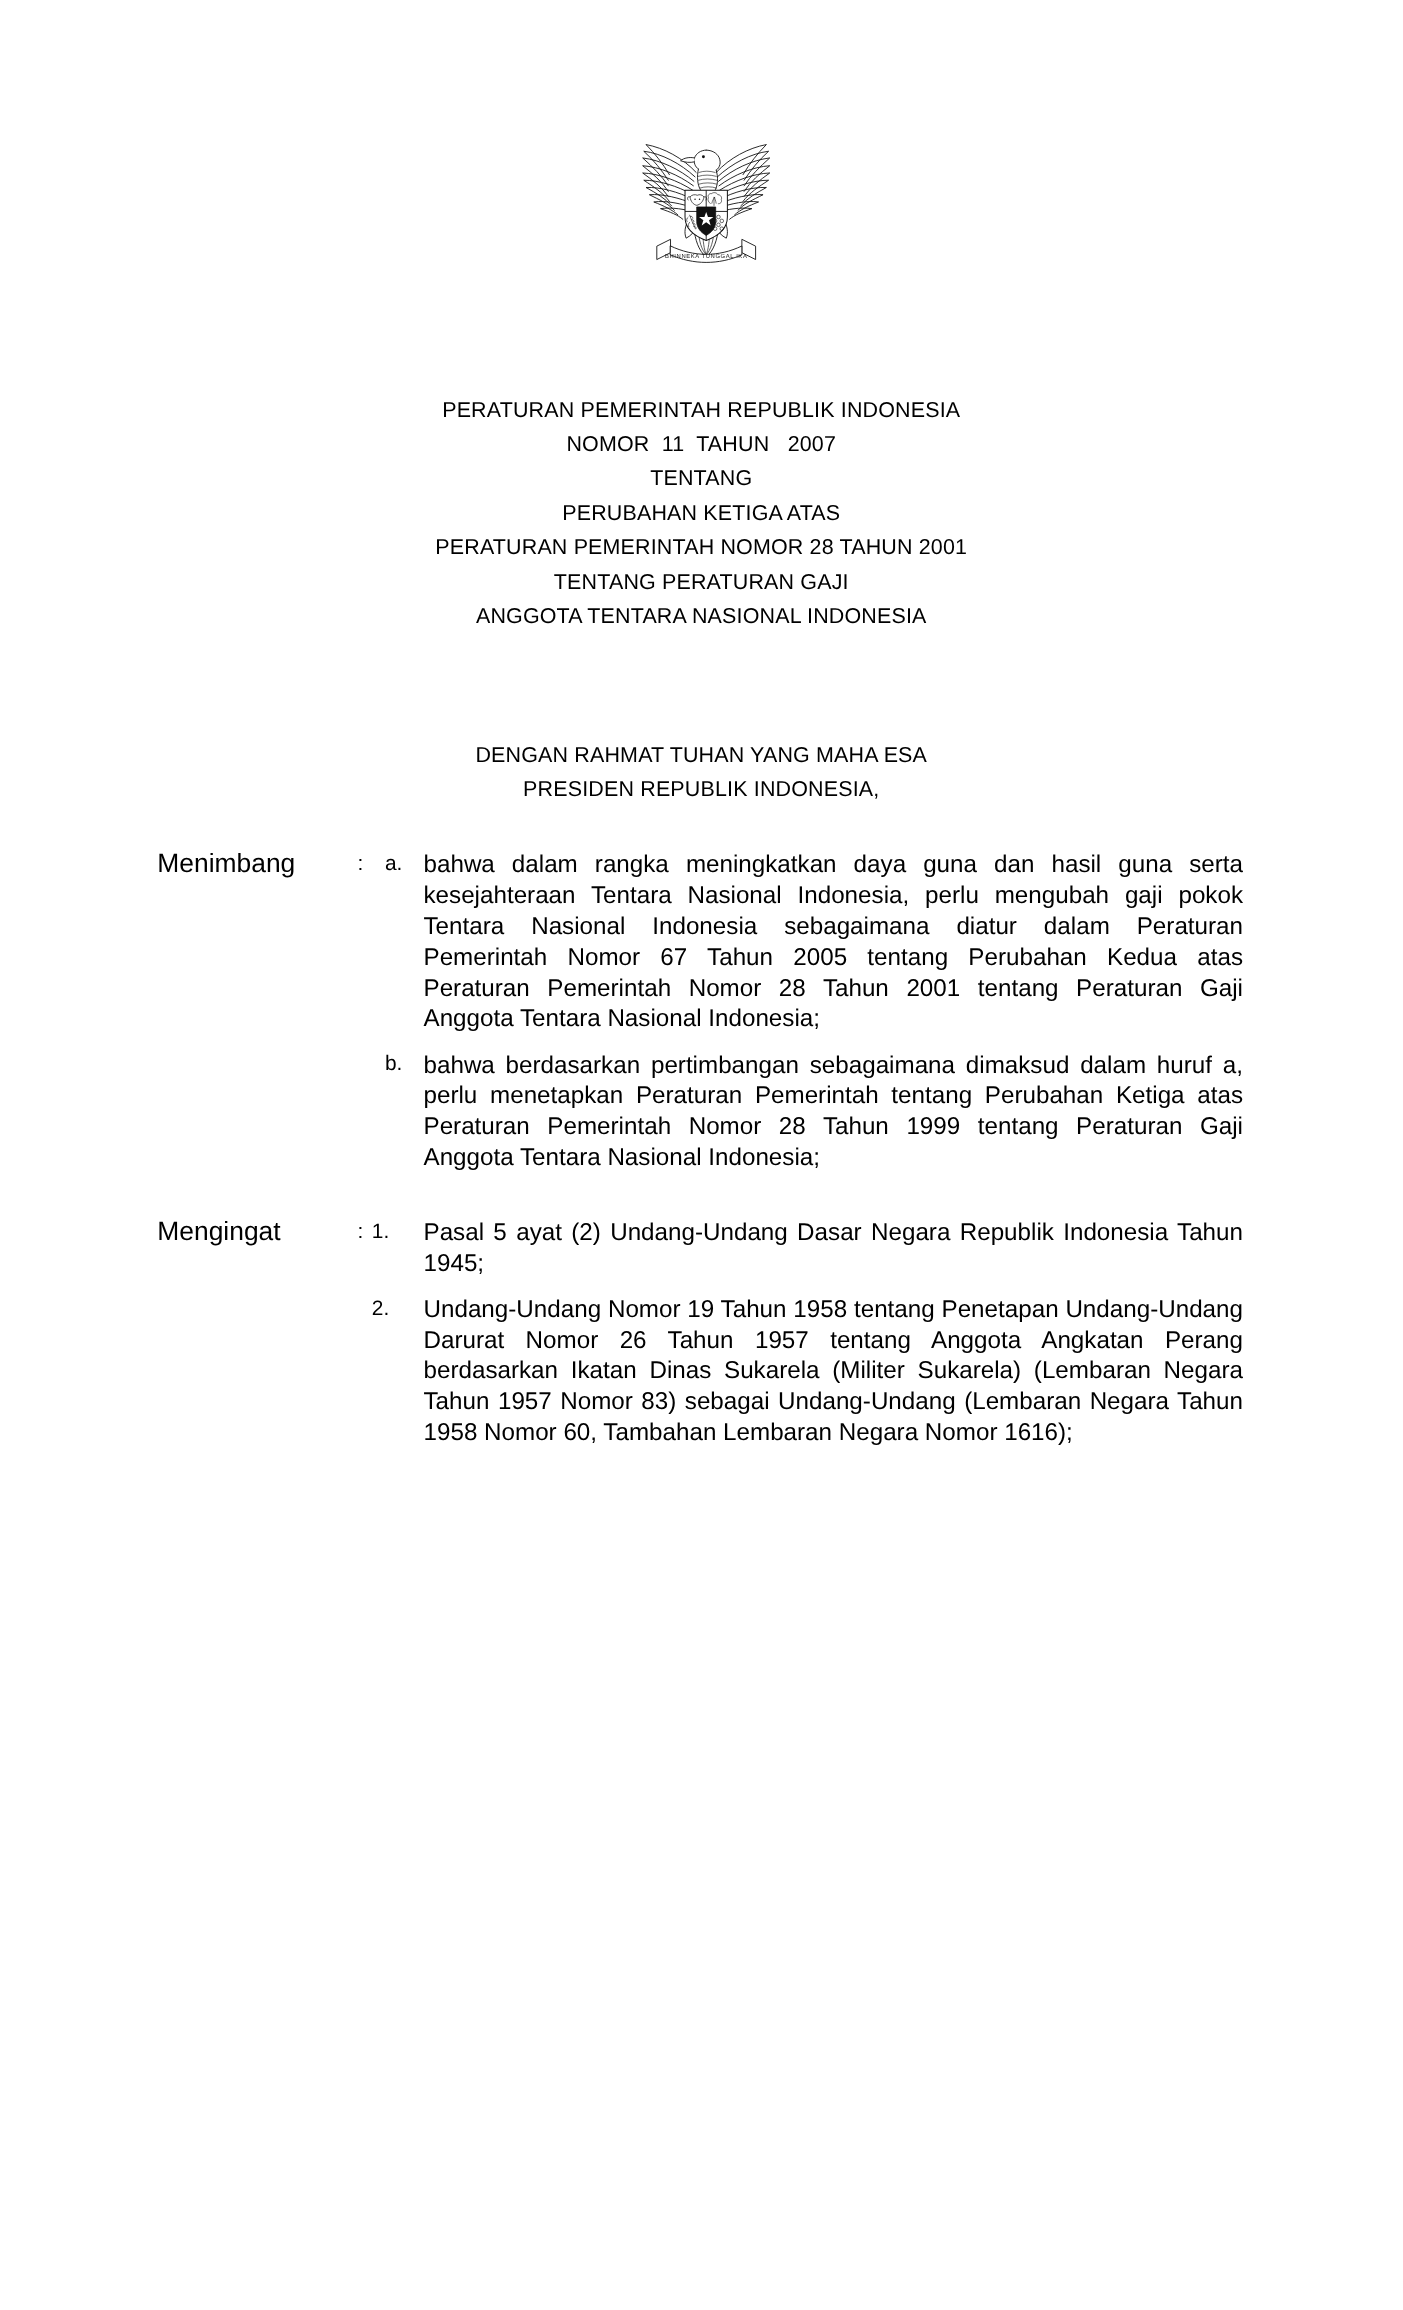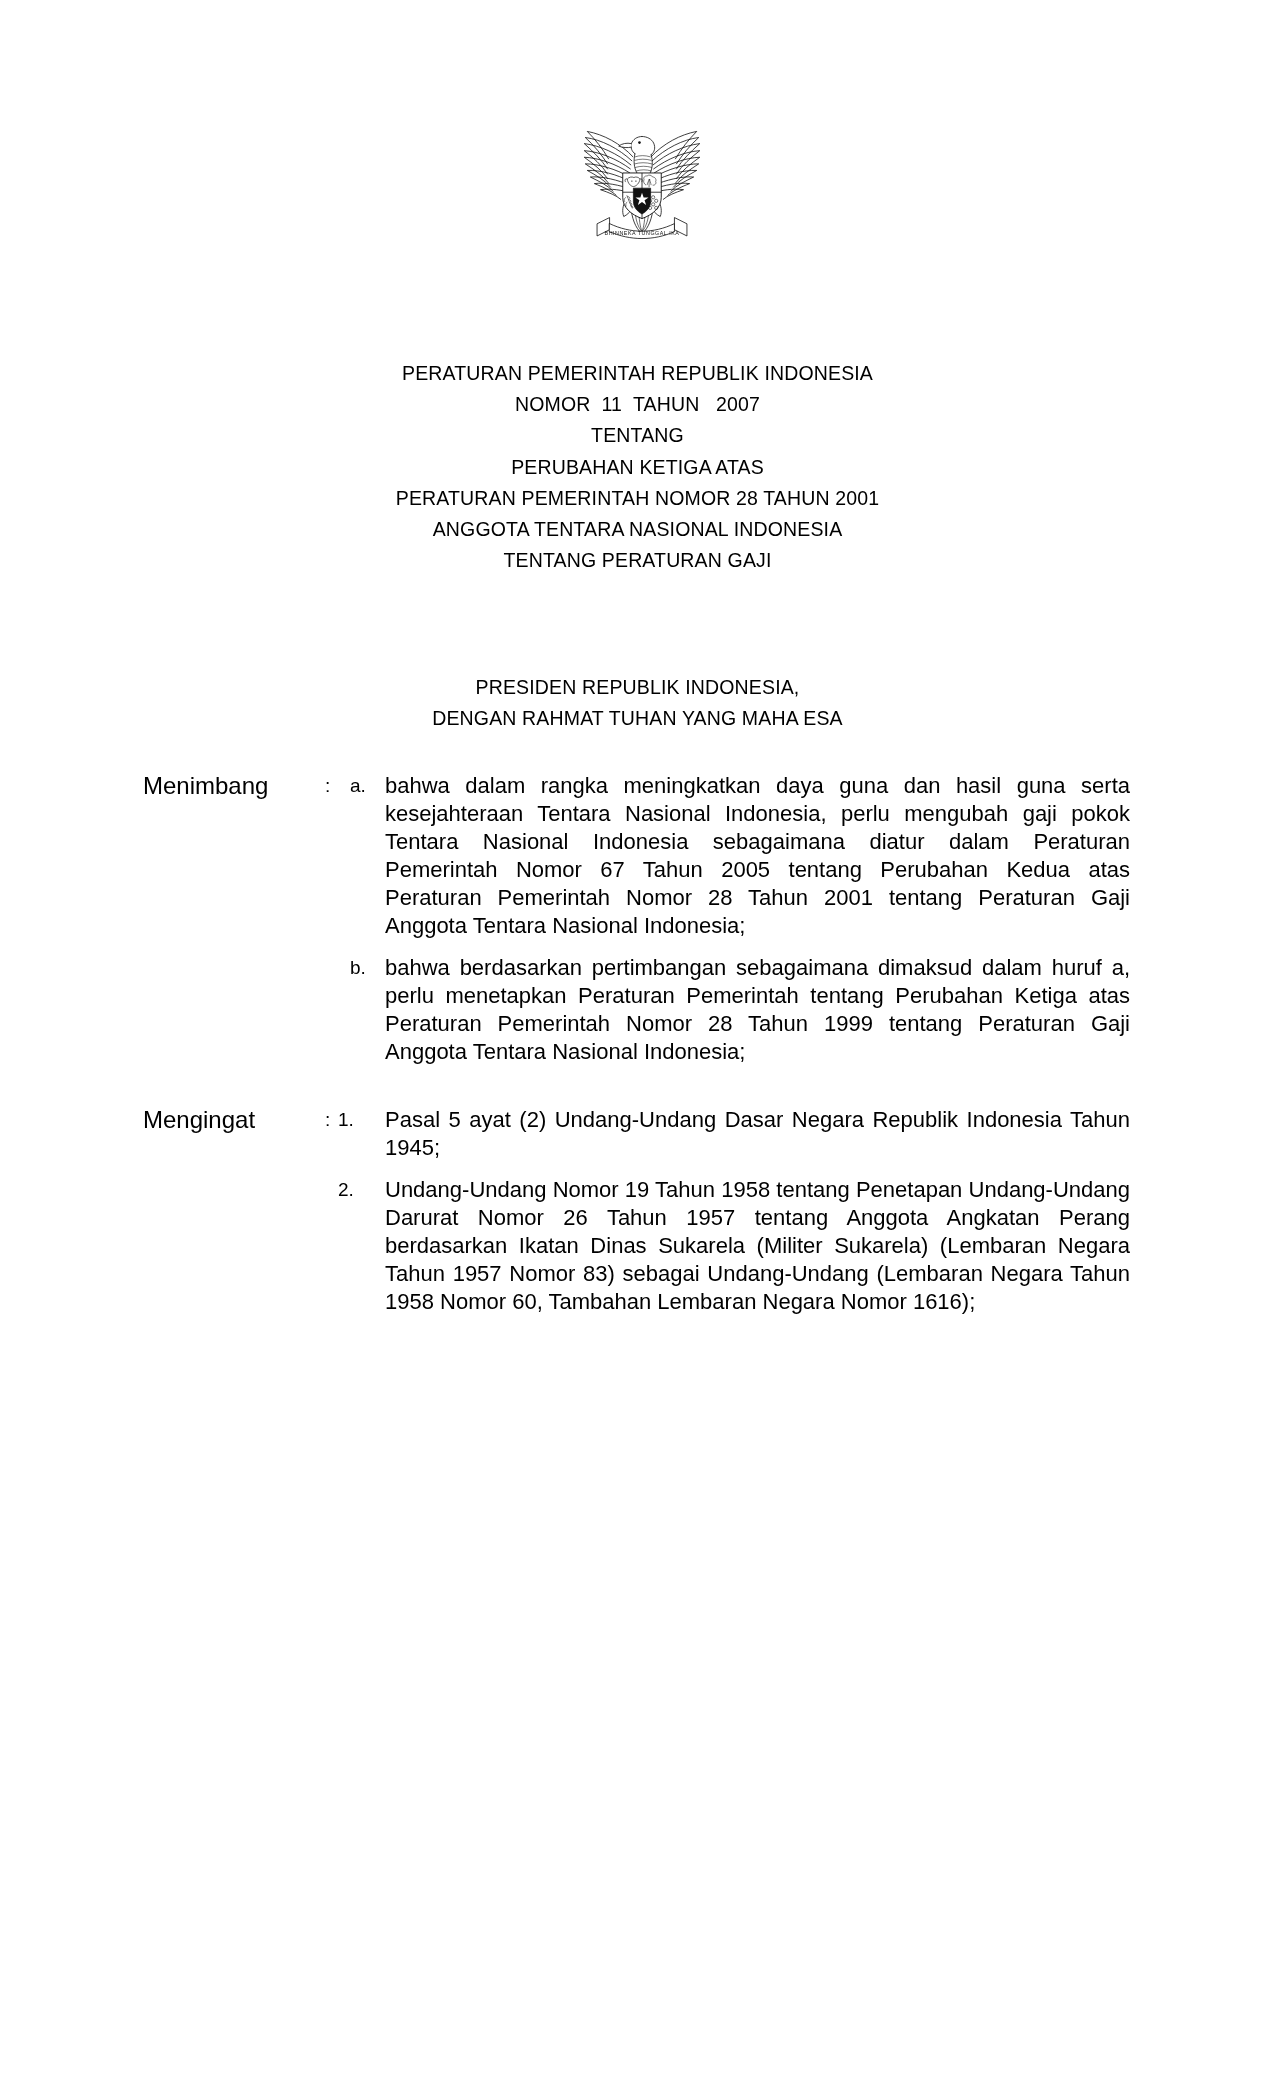--- a/index.html
+++ b/index.html
@@ -253,27 +253,27 @@
       </g>
     </svg>
   </div>
 
   <div class="title-block">
     <div class="title-line">PERATURAN PEMERINTAH REPUBLIK INDONESIA</div>
     <div class="title-line">NOMOR  11  TAHUN   2007</div>
     <div class="title-line">TENTANG</div>
     <div class="title-line">PERUBAHAN KETIGA ATAS</div>
     <div class="title-line">PERATURAN PEMERINTAH NOMOR 28 TAHUN 2001</div>
+    <div class="title-line">TENTANG PERATURAN GAJI</div>
     <div class="title-line">ANGGOTA TENTARA NASIONAL INDONESIA</div>
-    <div class="title-line">TENTANG PERATURAN GAJI</div>
   </div>
 
   <div class="opening-block">
+    <div class="opening-line">DENGAN RAHMAT TUHAN YANG MAHA ESA</div>
     <div class="opening-line">PRESIDEN REPUBLIK INDONESIA,</div>
-    <div class="opening-line">DENGAN RAHMAT TUHAN YANG MAHA ESA</div>
   </div>
 
   <div class="clauses">
 
     <div class="clause-group">
 
       <div class="clause-row">
         <span class="lbl">Menimbang</span>
         <span class="colon">:</span>
         <span class="marker alpha">a.</span>

